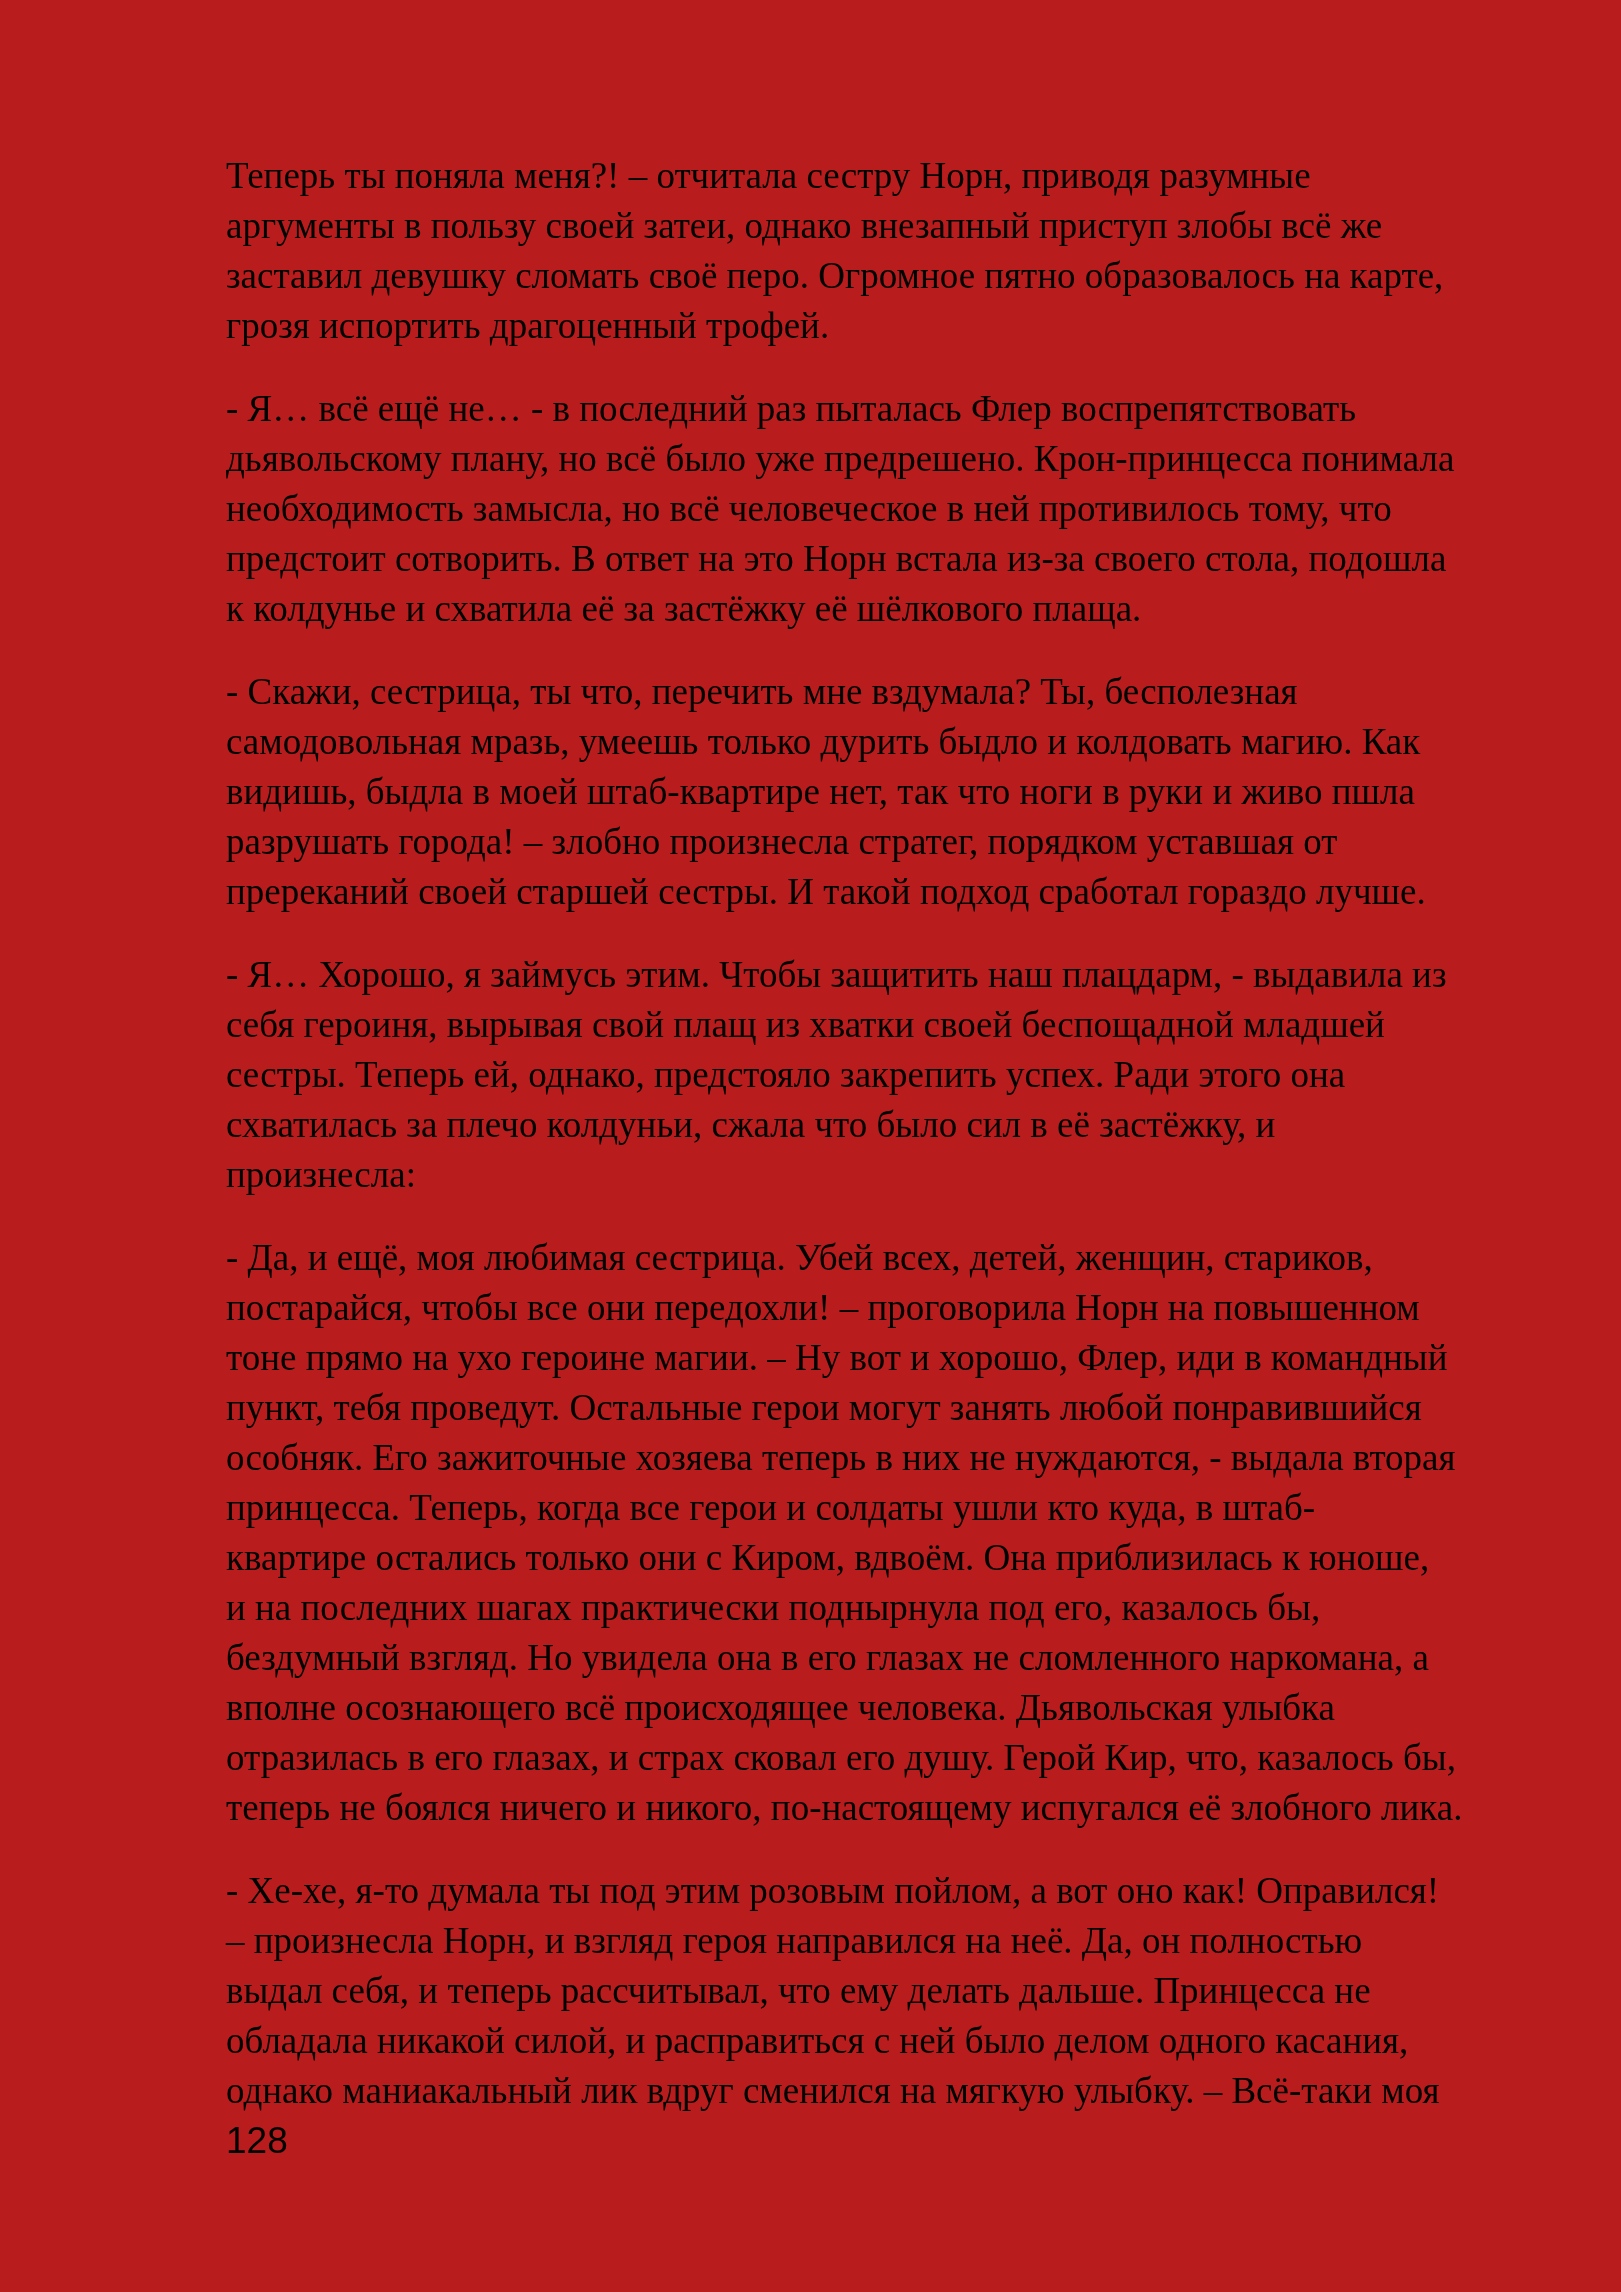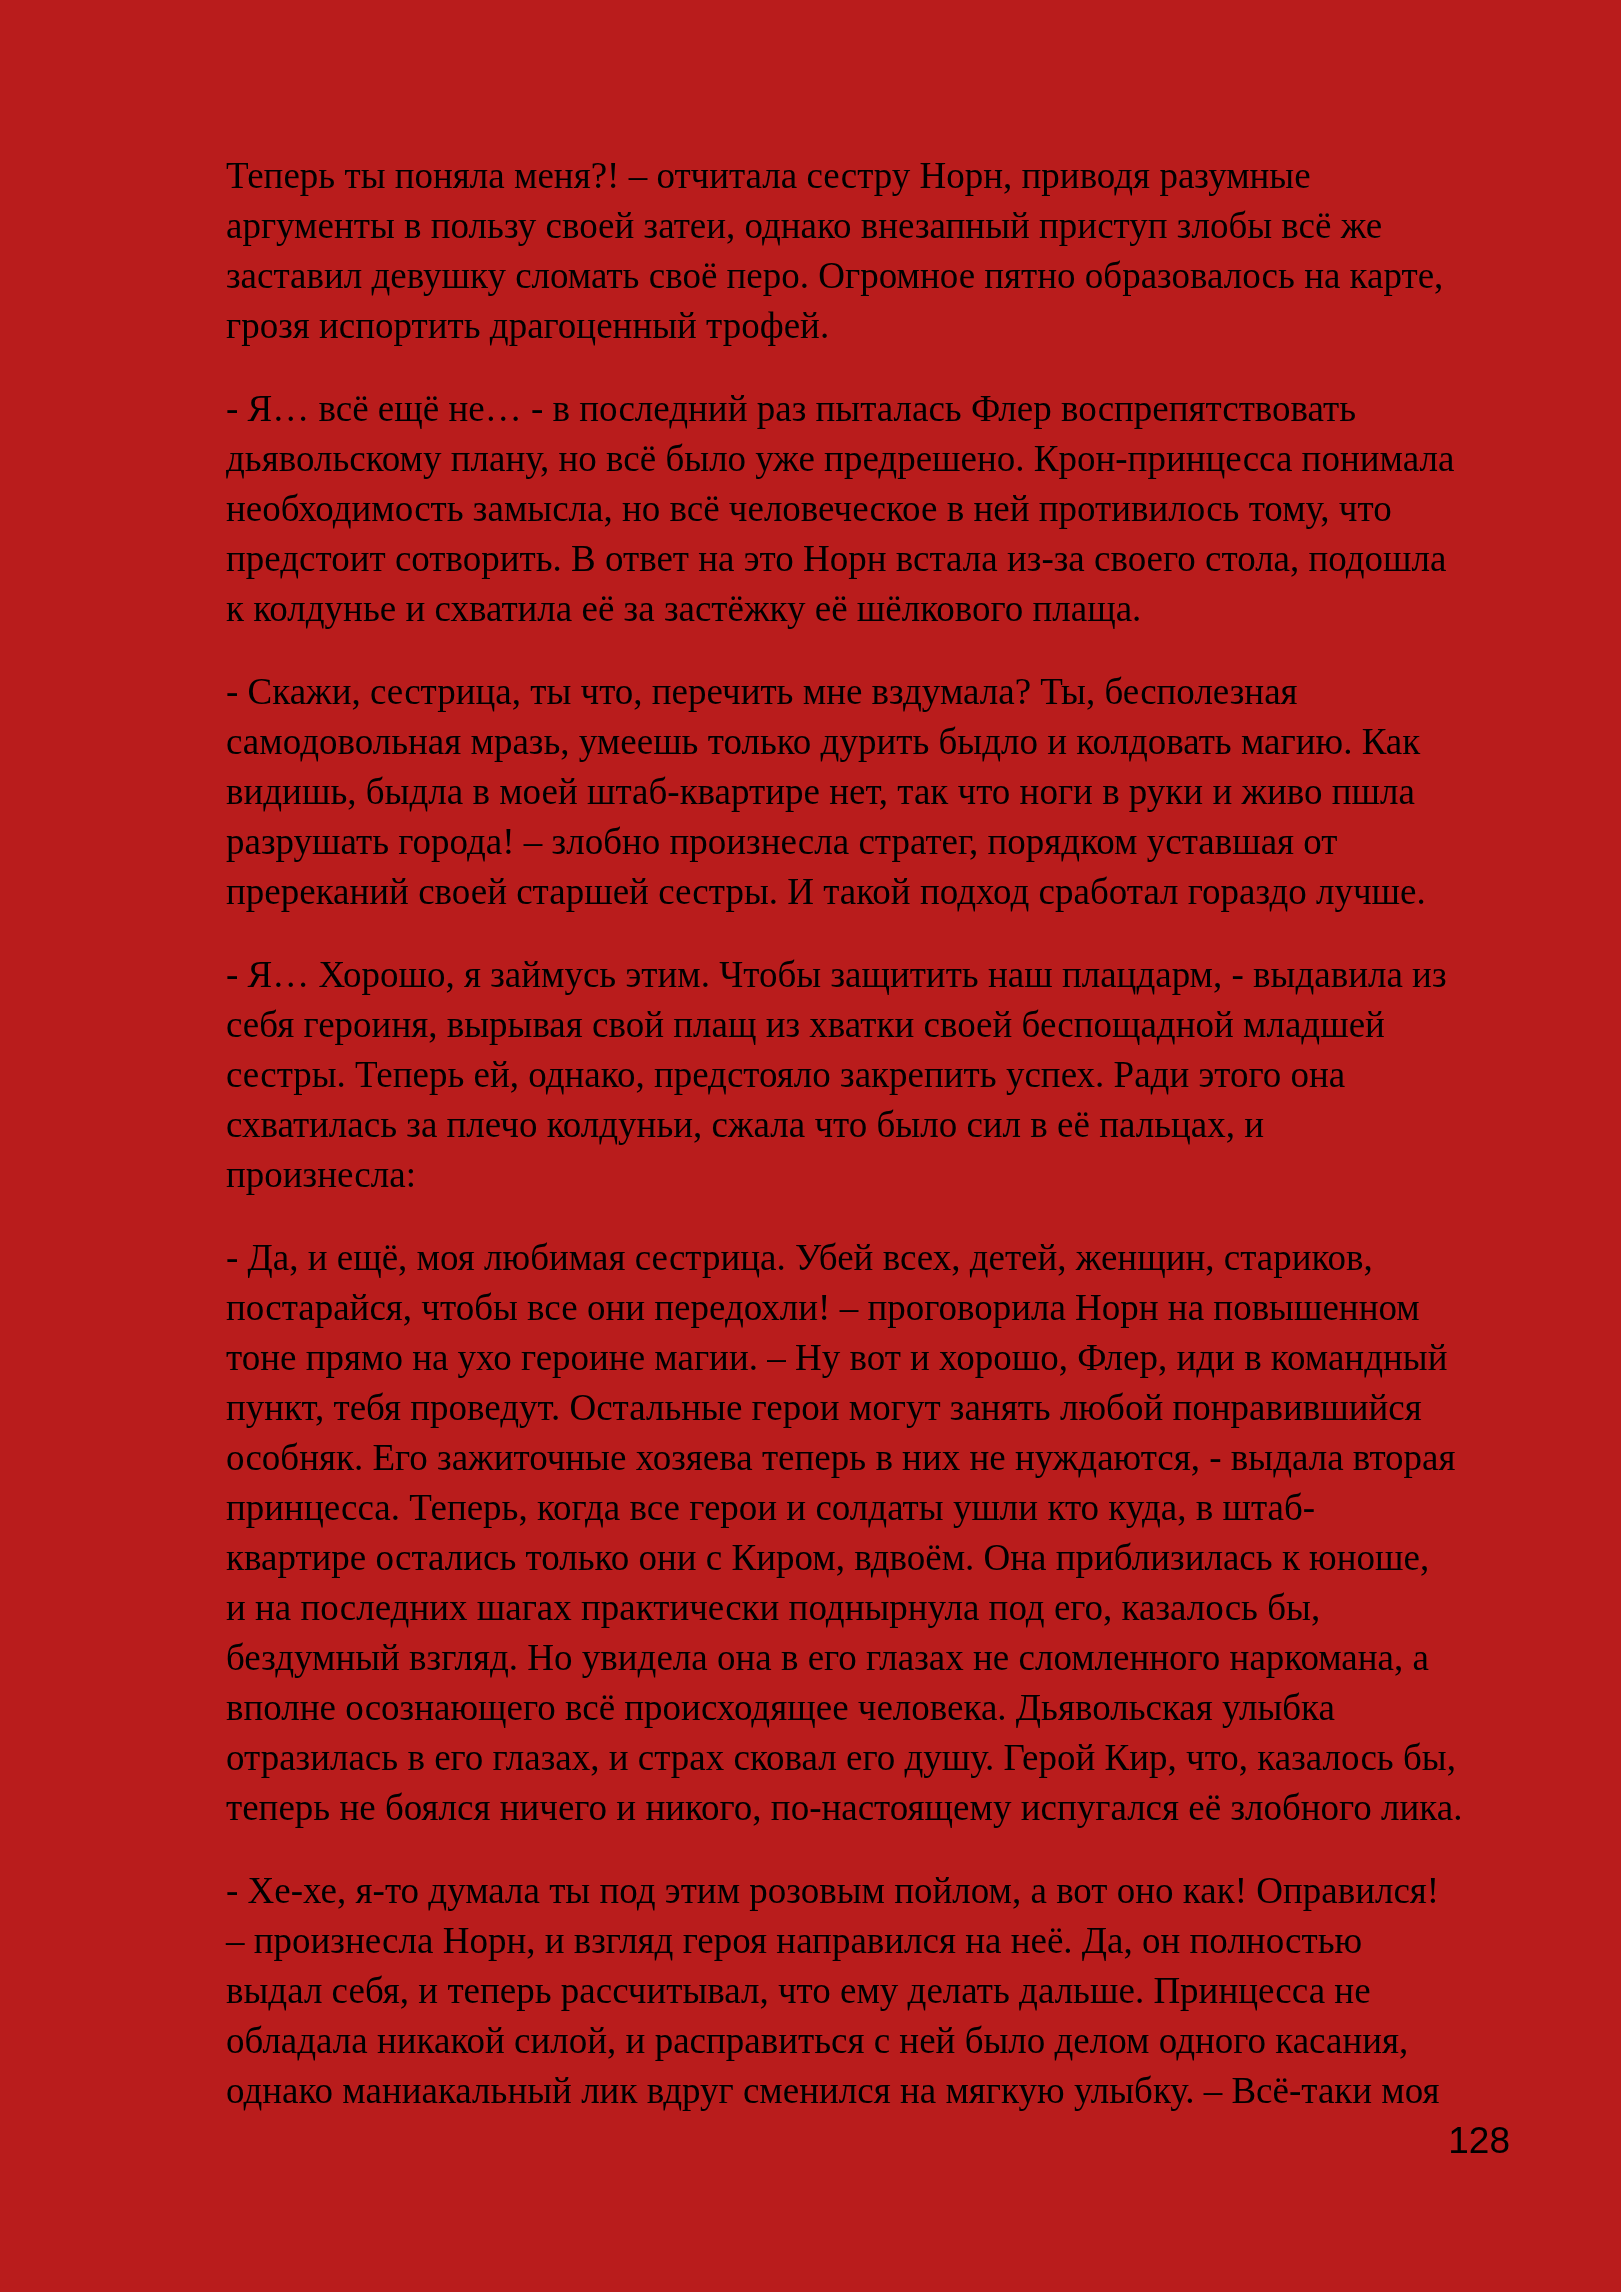--- a/index.html
+++ b/index.html
@@ -33,21 +33,21 @@
   }
   .text-block p {
     margin: 0 0 33px 0;
     white-space: pre;       
   }
   .page-number {
     position: absolute;
     left: 226px;
     top: 2116px;
     width: 1284px;
-    text-align: right;
+    text-align: left;
     font-family: "Liberation Sans", "DejaVu Sans", sans-serif;
     font-size: 37px;
     line-height: 50px;
     color: #000000;
   }
 </style>
 </head>
 <body>
 
 <div class="page">
@@ -62,21 +62,21 @@
 предстоит сотворить. В ответ на это Норн встала из-за своего стола, подошла
 к колдунье и схватила её за застёжку её шёлкового плаща.</p>
     <p>- Скажи, сестрица, ты что, перечить мне вздумала? Ты, бесполезная
 самодовольная мразь, умеешь только дурить быдло и колдовать магию. Как
 видишь, быдла в моей штаб-квартире нет, так что ноги в руки и живо пшла
 разрушать города! – злобно произнесла стратег, порядком уставшая от
 пререканий своей старшей сестры. И такой подход сработал гораздо лучше.</p>
     <p>- Я… Хорошо, я займусь этим. Чтобы защитить наш плацдарм, - выдавила из
 себя героиня, вырывая свой плащ из хватки своей беспощадной младшей
 сестры. Теперь ей, однако, предстояло закрепить успех. Ради этого она
-схватилась за плечо колдуньи, сжала что было сил в её пальцах, и
+схватилась за плечо колдуньи, сжала что было сил в её застёжку, и
 произнесла:</p>
     <p>- Да, и ещё, моя любимая сестрица. Убей всех, детей, женщин, стариков,
 постарайся, чтобы все они передохли! – проговорила Норн на повышенном
 тоне прямо на ухо героине магии. – Ну вот и хорошо, Флер, иди в командный
 пункт, тебя проведут. Остальные герои могут занять любой понравившийся
 особняк. Его зажиточные хозяева теперь в них не нуждаются, - выдала вторая
 принцесса. Теперь, когда все герои и солдаты ушли кто куда, в штаб-
 квартире остались только они с Киром, вдвоём. Она приблизилась к юноше,
 и на последних шагах практически поднырнула под его, казалось бы,
 бездумный взгляд. Но увидела она в его глазах не сломленного наркомана, а

